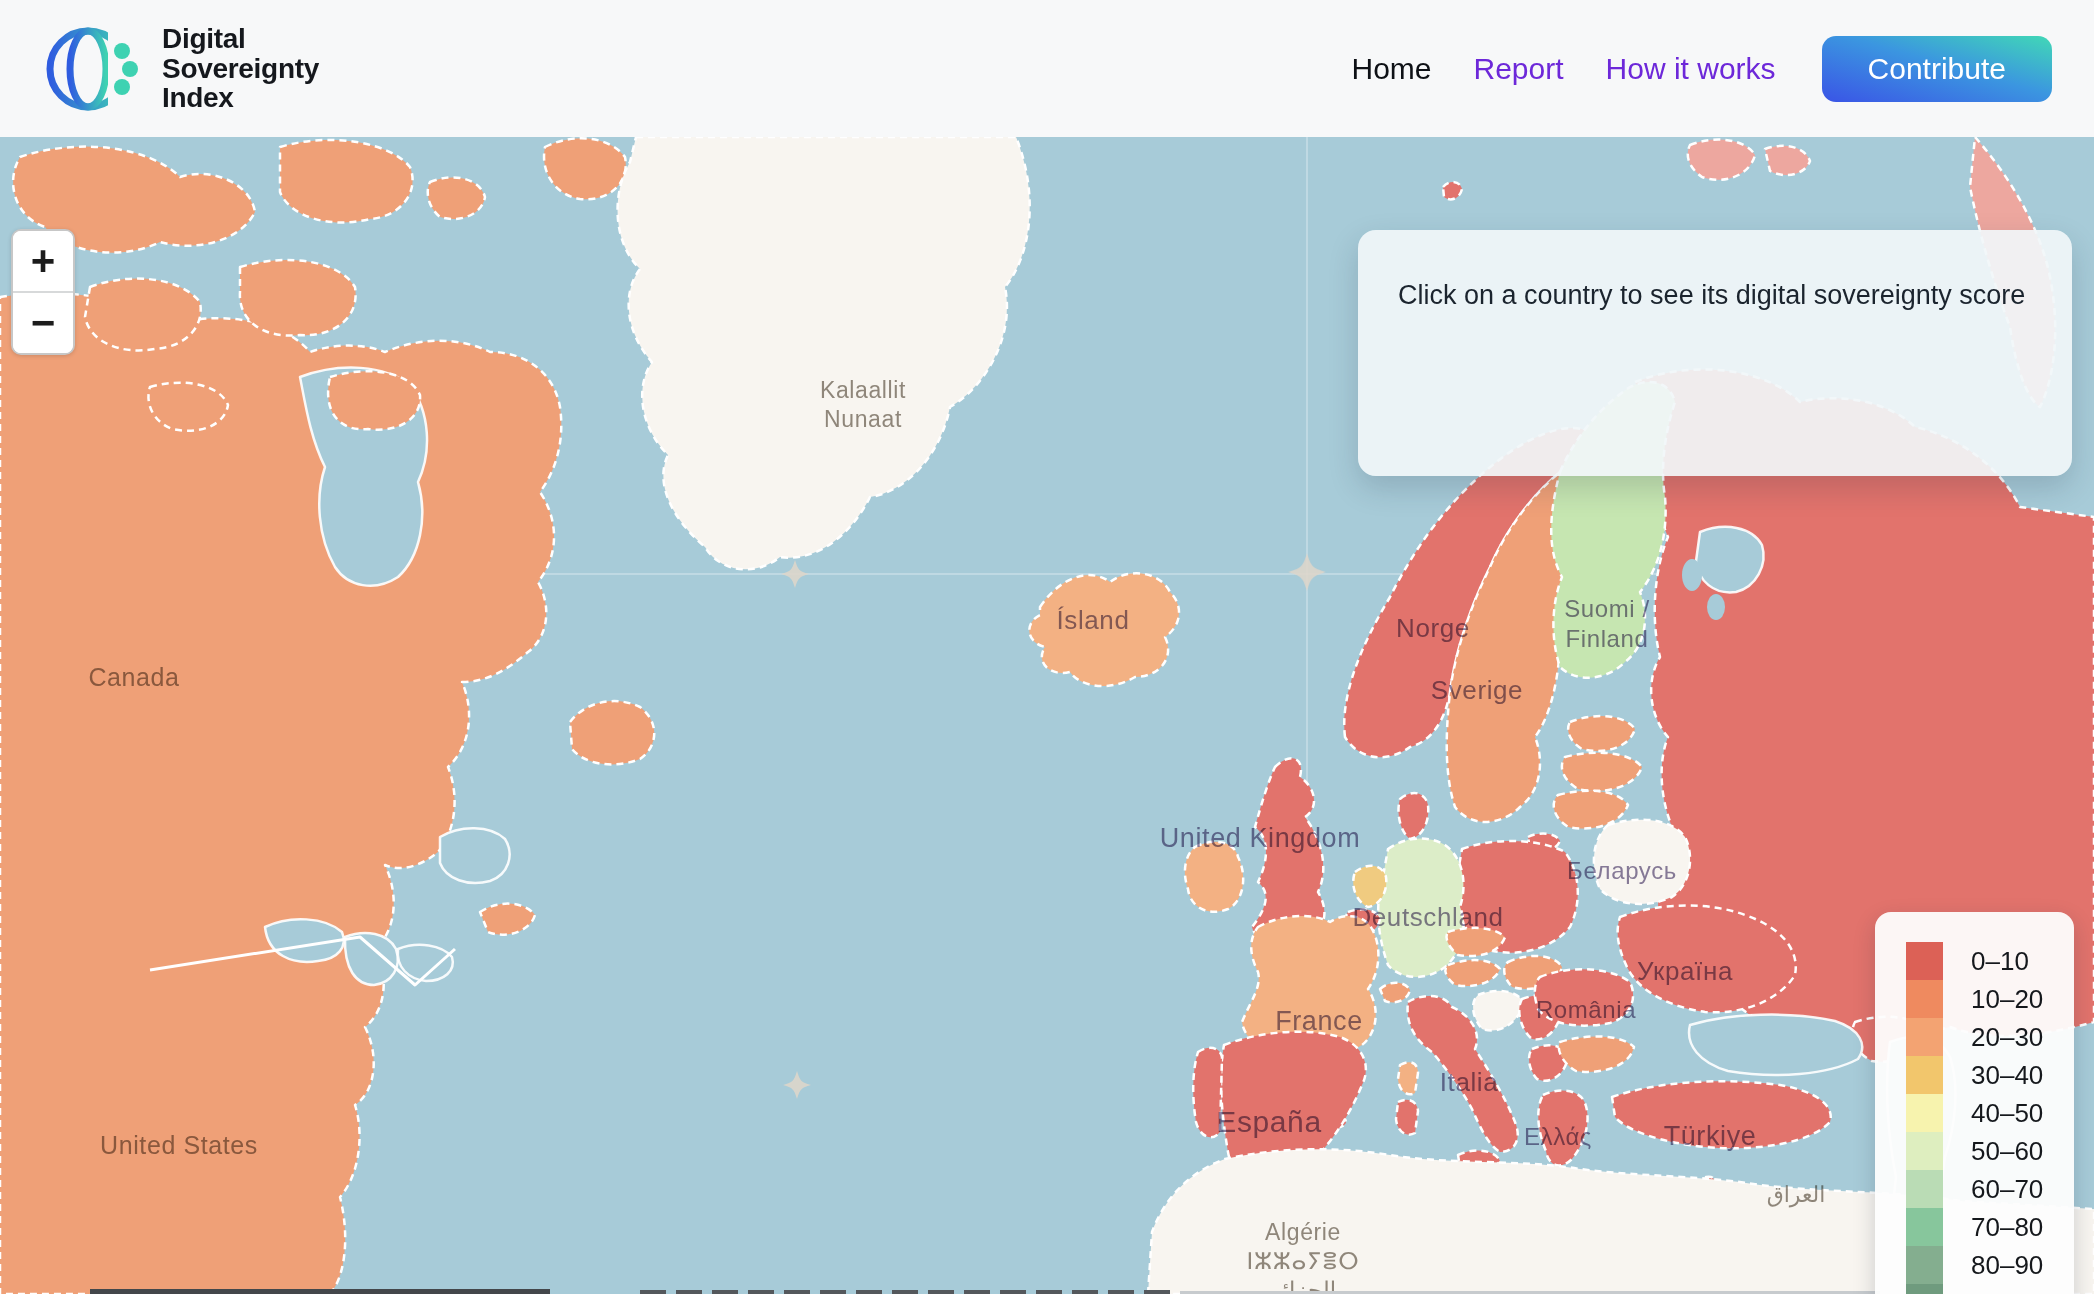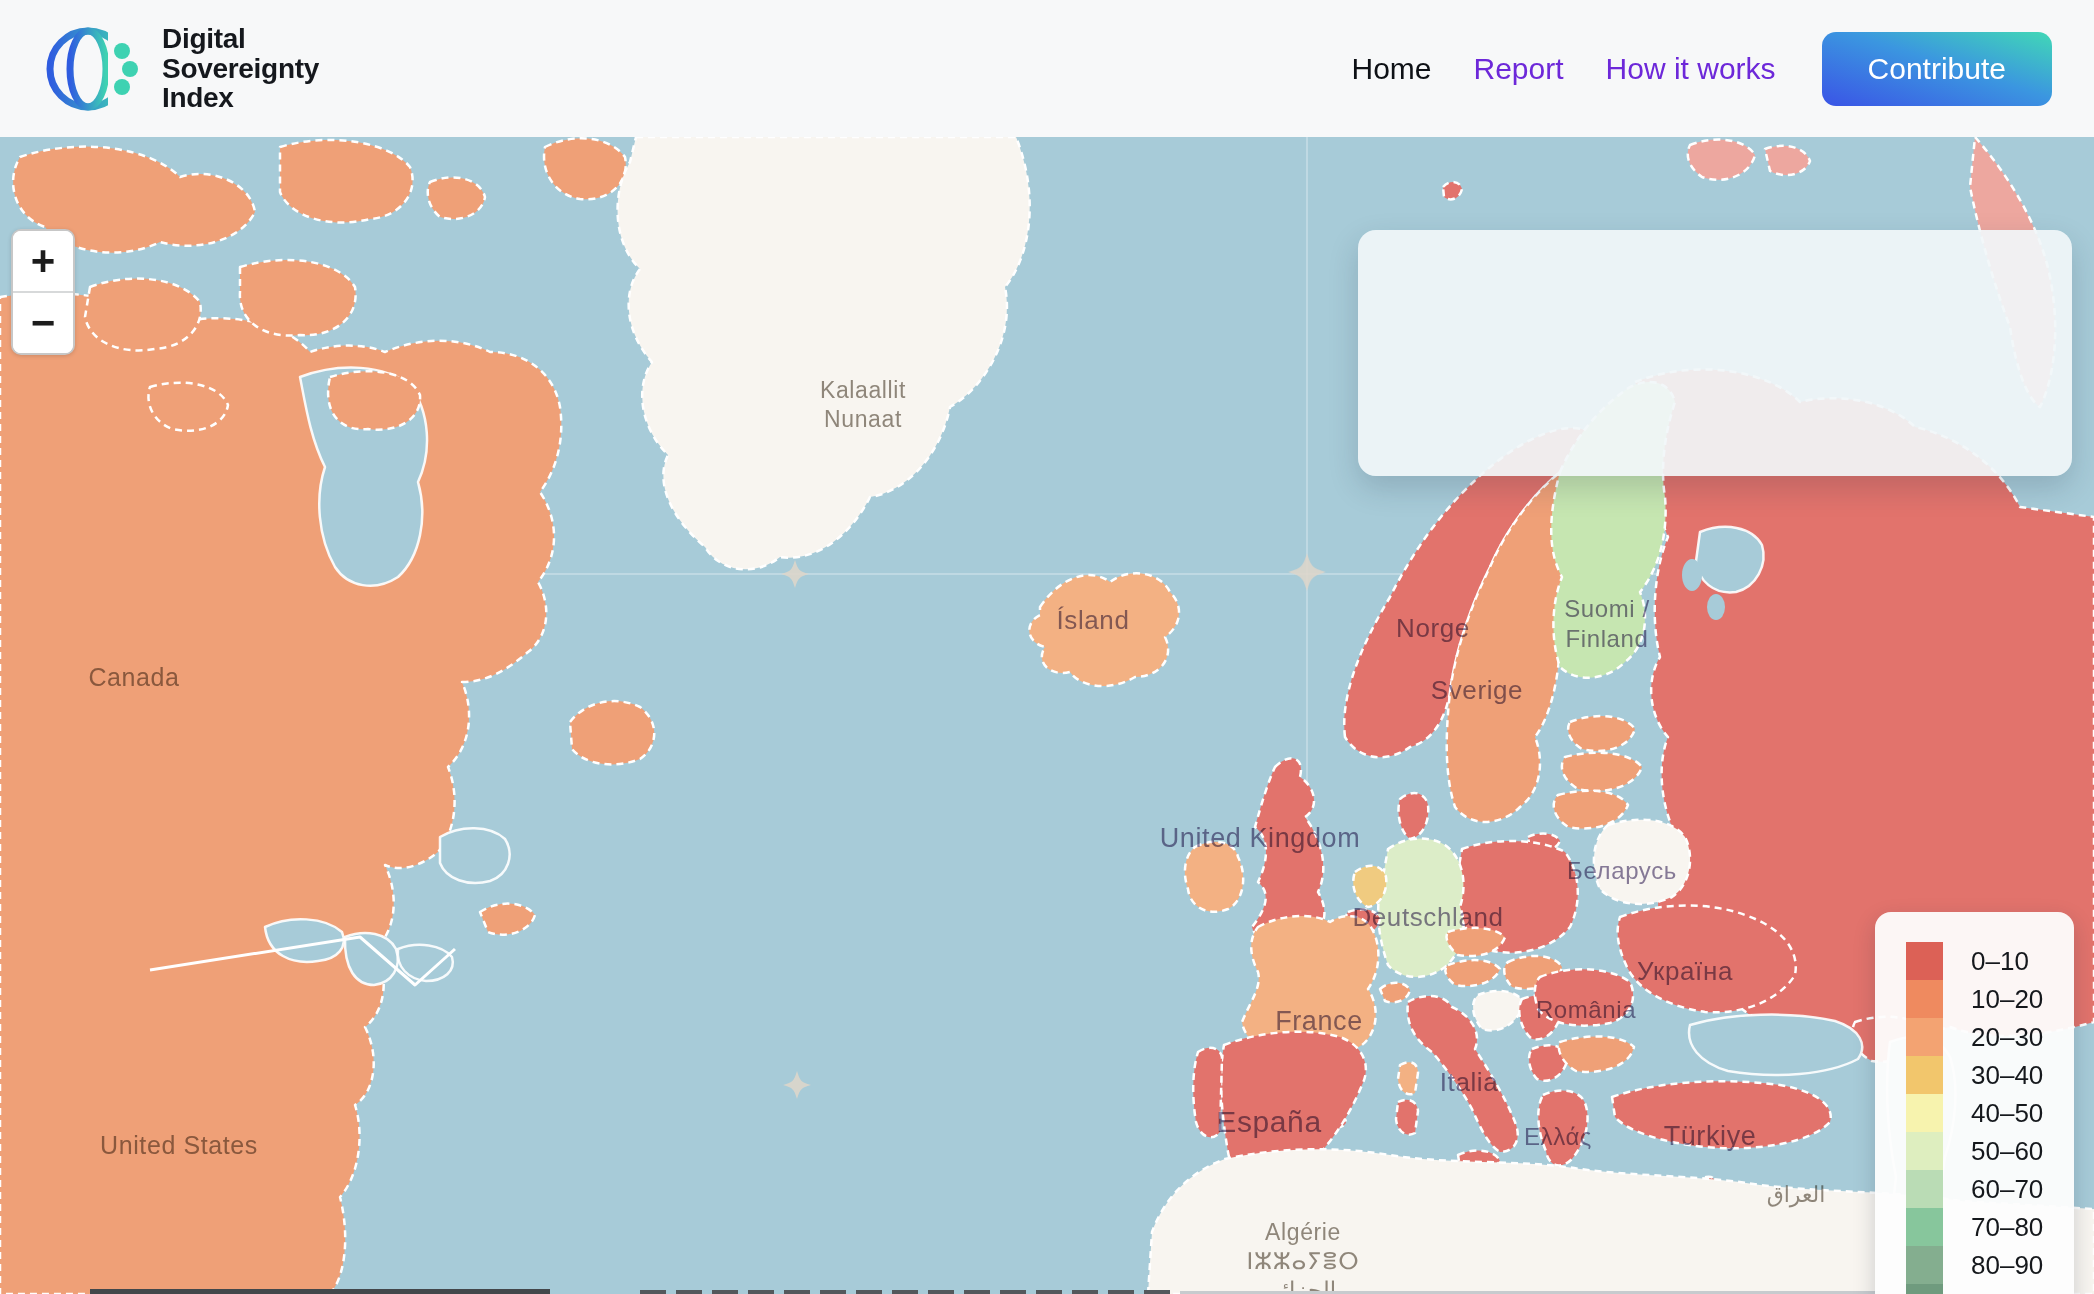--- a/index.html
+++ b/index.html
@@ -9,21 +9,21 @@
   
   .header { position:absolute; top:0; left:0; width:2094px; height:137px; background:#f7f8f9;
             display:flex; align-items:center; padding:0 42px; z-index:30; }
   .brand { display:flex; align-items:center; gap:16px; }
   .brand-logo { width:104px; height:104px; flex:0 0 auto; }
   .brand-title { font-size:28px; font-weight:bold; color:#15181d; line-height:1.07; letter-spacing:-0.3px; white-space:pre-line; }
   .header-spacer { flex:1; }
   .nav { display:flex; align-items:center; gap:42px; margin-right:46px; }
   .nav a { text-decoration:none; font-size:30px; color:#6d28d9; cursor:pointer; }
   .nav a.active { color:#0e1116; }
-  .cta-btn { height:74px; padding:0 46px; border:none; border-radius:14px; cursor:pointer;
+  .cta-btn { height:66px; padding:0 46px; border:none; border-radius:14px; cursor:pointer;
              background:linear-gradient(to top right, #3a54e6 0%, #3b96e0 55%, #41d8b6 100%);
              color:#ffffff; font-size:30px; font-family:"Liberation Sans", sans-serif;
              display:flex; align-items:center; justify-content:center; }
 
   
   .map-section { position:absolute; top:137px; left:0; width:2094px; height:1157px; background:#a7cbd8; overflow:hidden; }
   .map-svg { position:absolute; inset:0; }
   .map-svg path, .map-svg ellipse { vector-effect:non-scaling-stroke; }
 
   .map-label { position:absolute; transform:translate(-50%,-50%); text-align:center; pointer-events:none;
@@ -246,20 +246,21 @@
       <span class="map-label gray" style="left: 1796px; top: 1058px; font-size: 22px;">العراق</span>
     </div>
 
   <div class="zoom-ctl">
     <div class="zoom-btn">+</div>
     <div class="zoom-divider"></div>
     <div class="zoom-btn">−</div>
   </div>
 
   <div class="info-card">
+    <p>Click on a country to see its digital sovereignty score</p>
   </div>
 
   <div class="legend" id="legend">
       <div class="legend-row">
         <div class="legend-swatch" style="background: rgb(220, 97, 86);"></div>
         <div class="legend-label">0–10</div>
       </div>
       <div class="legend-row">
         <div class="legend-swatch" style="background: rgb(239, 138, 95);"></div>
         <div class="legend-label">10–20</div>

